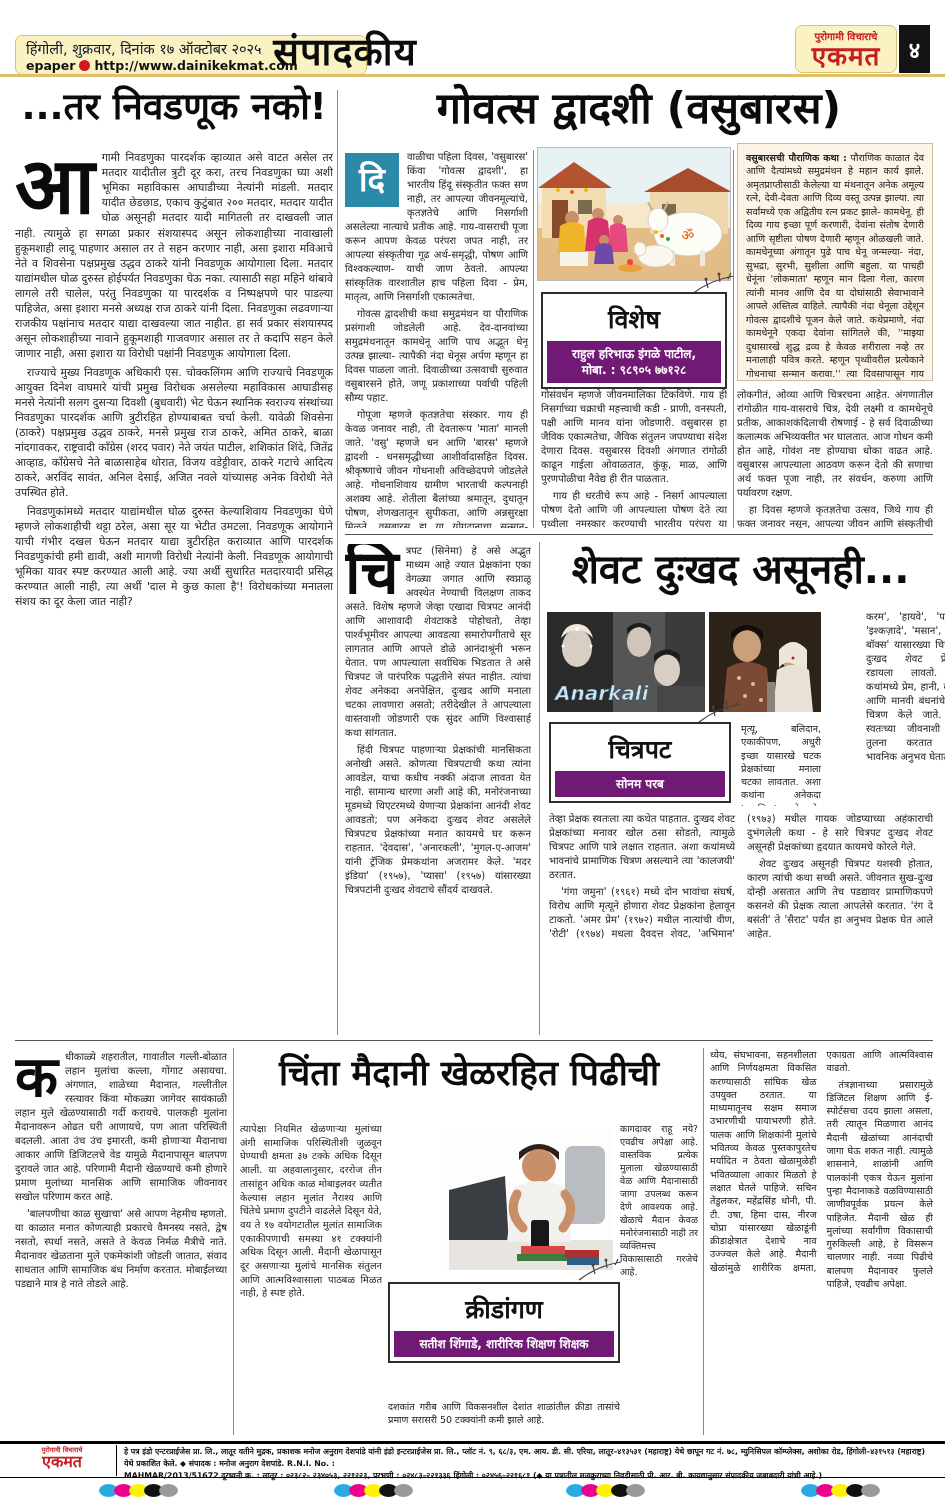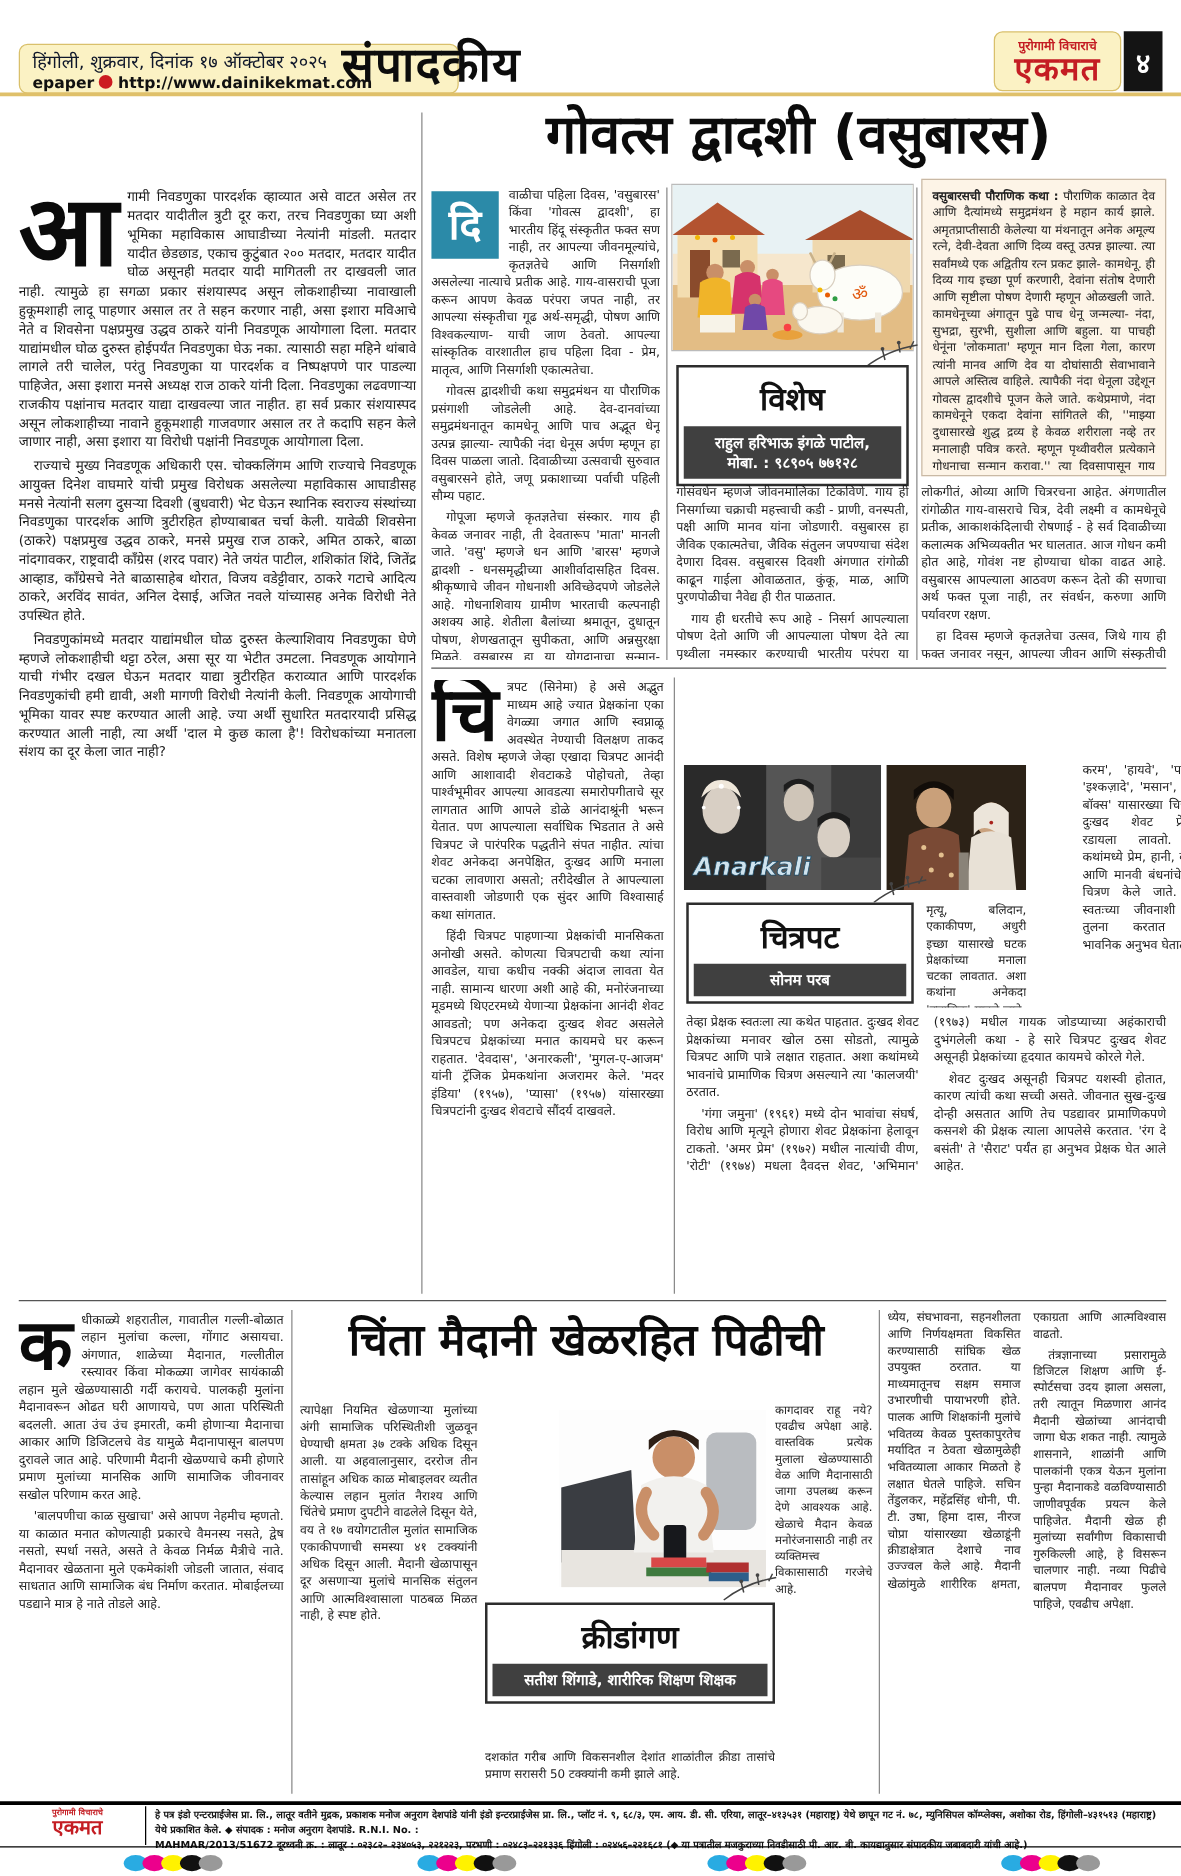--- a/index.html
+++ b/index.html
@@ -30,21 +30,21 @@
   
   .col { position:absolute; text-align:justify; font-size:10px; line-height:1.4; color:#1c1c1c; overflow:hidden; }
   .col p { margin:0 0 3px 0; text-indent:12px; }
   .col p.first { text-indent:0; }
   .dc { float:left; font-weight:900; color:#0b0b0b; line-height:0.85; margin:3px 7px 0 0; }
   .dc-box { float:left; width:54px; height:54px; background:#2b8aa8; color:#fff; display:flex; align-items:center; justify-content:center; font-size:33px; font-weight:900; margin:3px 8px 2px 0; }
 
   
   .infobox { position:absolute; border:2px solid #2d2d2d; background:#fff; padding:4px; }
   .infobox .ib-title { text-align:center; font-weight:900; font-size:25px; color:#111; padding:3px 0 6px; }
-  .infobox .ib-byline { background:#404040; color:#fff; text-align:center; font-weight:bold; font-size:12px; padding:5px 3px; line-height:1.35; }
+  .infobox .ib-byline { background:#701a75; color:#fff; text-align:center; font-weight:bold; font-size:12px; padding:5px 3px; line-height:1.35; }
   .twig { position:absolute; }
 
   
   .storybox { position:absolute; background:#fdf4e7; border:1px solid #c9b9a5; padding:7px 8px; text-align:justify; font-size:9.5px; line-height:1.42; color:#222; overflow:hidden; }
   .storybox b { font-weight:900; }
 
   
   .img-frame { position:absolute; overflow:hidden; border:1px solid #bbb; }
 
   
@@ -81,20 +81,21 @@
 
   <div class="vrule" style="left:337px;top:90px;height:945px;"></div>
   <div class="vrule" style="left:533px;top:150px;height:378px;"></div>
   <div class="vrule" style="left:733px;top:150px;height:378px;"></div>
   <div class="vrule" style="left:539px;top:542px;height:493px;"></div>
   <div class="hrule" style="left:345px;top:534px;width:588px;"></div>
   <div class="hrule" style="left:15px;top:1040px;width:918px;"></div>
   <div class="vrule" style="left:233px;top:1048px;height:387px;"></div>
   <div class="vrule" style="left:703px;top:1048px;height:387px;"></div>
 
+  <div class="headline" style="left:15px;top:88px;width:318px;font-size:37px;">...तर निवडणूक नको!</div>
   <div class="col" style="left:15px;top:150px;width:318px;height:882px;font-size:10.8px;">
     <p class="first"><span class="dc" style="font-size:78px;">आ</span><span>गामी निवडणुका पारदर्शक व्हाव्यात असे वाटत असेल तर मतदार यादीतील त्रुटी दूर करा, तरच निवडणुका घ्या अशी भूमिका महाविकास आघाडीच्या नेत्यांनी मांडली. मतदार यादीत छेडछाड, एकाच कुटुंबात २०० मतदार, मतदार यादीत घोळ असूनही मतदार यादी मागितली तर दाखवली जात नाही. त्यामुळे हा सगळा प्रकार संशयास्पद असून लोकशाहीच्या नावाखाली हुकूमशाही लादू पाहणार असाल तर ते सहन करणार नाही, असा इशारा मविआचे नेते व शिवसेना पक्षप्रमुख उद्धव ठाकरे यांनी निवडणूक आयोगाला दिला. मतदार याद्यांमधील घोळ दुरुस्त होईपर्यंत निवडणुका घेऊ नका. त्यासाठी सहा महिने थांबावे लागले तरी चालेल, परंतु निवडणुका या पारदर्शक व निष्पक्षपणे पार पाडल्या पाहिजेत, असा इशारा मनसे अध्यक्ष राज ठाकरे यांनी दिला. निवडणुका लढवणाऱ्या राजकीय पक्षांनाच मतदार याद्या दाखवल्या जात नाहीत. हा सर्व प्रकार संशयास्पद असून लोकशाहीच्या नावाने हुकूमशाही गाजवणार असाल तर ते कदापि सहन केले जाणार नाही, असा इशारा या विरोधी पक्षांनी निवडणूक आयोगाला दिला.</span></p>
     <p>राज्याचे मुख्य निवडणूक अधिकारी एस. चोक्कलिंगम आणि राज्याचे निवडणूक आयुक्त दिनेश वाघमारे यांची प्रमुख विरोधक असलेल्या महाविकास आघाडीसह मनसे नेत्यांनी सलग दुसऱ्या दिवशी (बुधवारी) भेट घेऊन स्थानिक स्वराज्य संस्थांच्या निवडणुका पारदर्शक आणि त्रुटीरहित होण्याबाबत चर्चा केली. यावेळी शिवसेना (ठाकरे) पक्षप्रमुख उद्धव ठाकरे, मनसे प्रमुख राज ठाकरे, अमित ठाकरे, बाळा नांदगावकर, राष्ट्रवादी काँग्रेस (शरद पवार) नेते जयंत पाटील, शशिकांत शिंदे, जितेंद्र आव्हाड, काँग्रेसचे नेते बाळासाहेब थोरात, विजय वडेट्टीवार, ठाकरे गटाचे आदित्य ठाकरे, अरविंद सावंत, अनिल देसाई, अजित नवले यांच्यासह अनेक विरोधी नेते उपस्थित होते.</p>
     <p>निवडणुकांमध्ये मतदार याद्यांमधील घोळ दुरुस्त केल्याशिवाय निवडणुका घेणे म्हणजे लोकशाहीची थट्टा ठरेल, असा सूर या भेटीत उमटला. निवडणूक आयोगाने याची गंभीर दखल घेऊन मतदार याद्या त्रुटीरहित कराव्यात आणि पारदर्शक निवडणुकांची हमी द्यावी, अशी मागणी विरोधी नेत्यांनी केली. निवडणूक आयोगाची भूमिका यावर स्पष्ट करण्यात आली आहे. ज्या अर्थी सुधारित मतदारयादी प्रसिद्ध करण्यात आली नाही, त्या अर्थी 'दाल मे कुछ काला है'! विरोधकांच्या मनातला संशय का दूर केला जात नाही?</p>
   </div>
 
   <div class="headline" style="left:345px;top:86px;width:588px;font-size:43px;">गोवत्स द्वादशी (वसुबारस)</div>
 
   <div class="col" style="left:345px;top:150px;width:183px;height:378px;">
     <p class="first"><span class="dc-box">दि</span><span>वाळीचा पहिला दिवस, 'वसुबारस' किंवा 'गोवत्स द्वादशी', हा भारतीय हिंदू संस्कृतीत फक्त सण नाही, तर आपल्या जीवनमूल्यांचे, कृतज्ञतेचे आणि निसर्गाशी असलेल्या नात्याचे प्रतीक आहे. गाय-वासराची पूजा करून आपण केवळ परंपरा जपत नाही, तर आपल्या संस्कृतीचा गूढ अर्थ-समृद्धी, पोषण आणि विश्वकल्याण- याची जाण ठेवतो. आपल्या सांस्कृतिक वारशातील हाच पहिला दिवा - प्रेम, मातृत्व, आणि निसर्गाशी एकात्मतेचा.</span></p>
@@ -174,20 +175,21 @@
   <div class="col" style="left:737px;top:388px;width:196px;height:140px;">
     <p class="first">लोकगीतं, ओव्या आणि चित्ररचना आहेत. अंगणातील रांगोळीत गाय-वासराचे चित्र, देवी लक्ष्मी व कामधेनूचे प्रतीक, आकाशकंदिलाची रोषणाई - हे सर्व दिवाळीच्या कलात्मक अभिव्यक्तीत भर घालतात. आज गोधन कमी होत आहे, गोवंश नष्ट होण्याचा धोका वाढत आहे. वसुबारस आपल्याला आठवण करून देतो की सणाचा अर्थ फक्त पूजा नाही, तर संवर्धन, करुणा आणि पर्यावरण रक्षण.</p>
     <p>हा दिवस म्हणजे कृतज्ञतेचा उत्सव, जिथे गाय ही फक्त जनावर नसून, आपल्या जीवन आणि संस्कृतीची माता म्हणून स्मरणात राहते. वसुबारसचे पूजन करताना आपण प्रत्यक्षात समृद्धी, पोषण आणि निसर्गाशी सुसंवादाचा संकल्प घेतो.</p>
   </div>
 
   <div class="col" style="left:345px;top:544px;width:186px;height:490px;">
     <p class="first"><span class="dc" style="font-size:60px;">चि</span><span>त्रपट (सिनेमा) हे असे अद्भुत माध्यम आहे ज्यात प्रेक्षकांना एका वेगळ्या जगात आणि स्वप्नाळू अवस्थेत नेण्याची विलक्षण ताकद असते. विशेष म्हणजे जेव्हा एखादा चित्रपट आनंदी आणि आशावादी शेवटाकडे पोहोचतो, तेव्हा पार्श्वभूमीवर आपल्या आवडत्या समारोपगीताचे सूर लागतात आणि आपले डोळे आनंदाश्रूंनी भरून येतात. पण आपल्याला सर्वाधिक भिडतात ते असे चित्रपट जे पारंपरिक पद्धतीने संपत नाहीत. त्यांचा शेवट अनेकदा अनपेक्षित, दुःखद आणि मनाला चटका लावणारा असतो; तरीदेखील ते आपल्याला वास्तवाशी जोडणारी एक सुंदर आणि विश्वासार्ह कथा सांगतात.</span></p>
     <p>हिंदी चित्रपट पाहणाऱ्या प्रेक्षकांची मानसिकता अनोखी असते. कोणत्या चित्रपटाची कथा त्यांना आवडेल, याचा कधीच नक्की अंदाज लावता येत नाही. सामान्य धारणा अशी आहे की, मनोरंजनाच्या मूडमध्ये थिएटरमध्ये येणाऱ्या प्रेक्षकांना आनंदी शेवट आवडतो; पण अनेकदा दुःखद शेवट असलेले चित्रपटच प्रेक्षकांच्या मनात कायमचे घर करून राहतात. 'देवदास', 'अनारकली', 'मुगल-ए-आजम' यांनी ट्रॅजिक प्रेमकथांना अजरामर केले. 'मदर इंडिया' (१९५७), 'प्यासा' (१९५७) यांसारख्या चित्रपटांनी दुःखद शेवटाचे सौंदर्य दाखवले.</p>
   </div>
 
+  <div class="headline" style="left:548px;top:548px;width:385px;font-size:40px;">शेवट दुःखद असूनही...</div>
 
   <div class="img-frame" style="left:547px;top:612px;width:158px;height:100px;border:none;">
     <svg width="158" height="100" viewBox="0 0 158 100">
       <rect width="158" height="100" fill="#3b3b3b"></rect>
       <rect x="0" width="66" height="100" fill="#2a2a2a"></rect>
       <rect x="66" width="52" height="100" fill="#555"></rect>
       <ellipse cx="30" cy="36" rx="15" ry="19" fill="#d8cfc4"></ellipse>
       <path d="M14 26 q16 -16 32 0 q-4 -14 -16 -14 q-12 0 -16 14" fill="#efe7da"></path>
       <circle cx="16" cy="34" r="1.5" fill="#fff"></circle>
         <circle cx="44" cy="34" r="1.5" fill="#fff"></circle>

